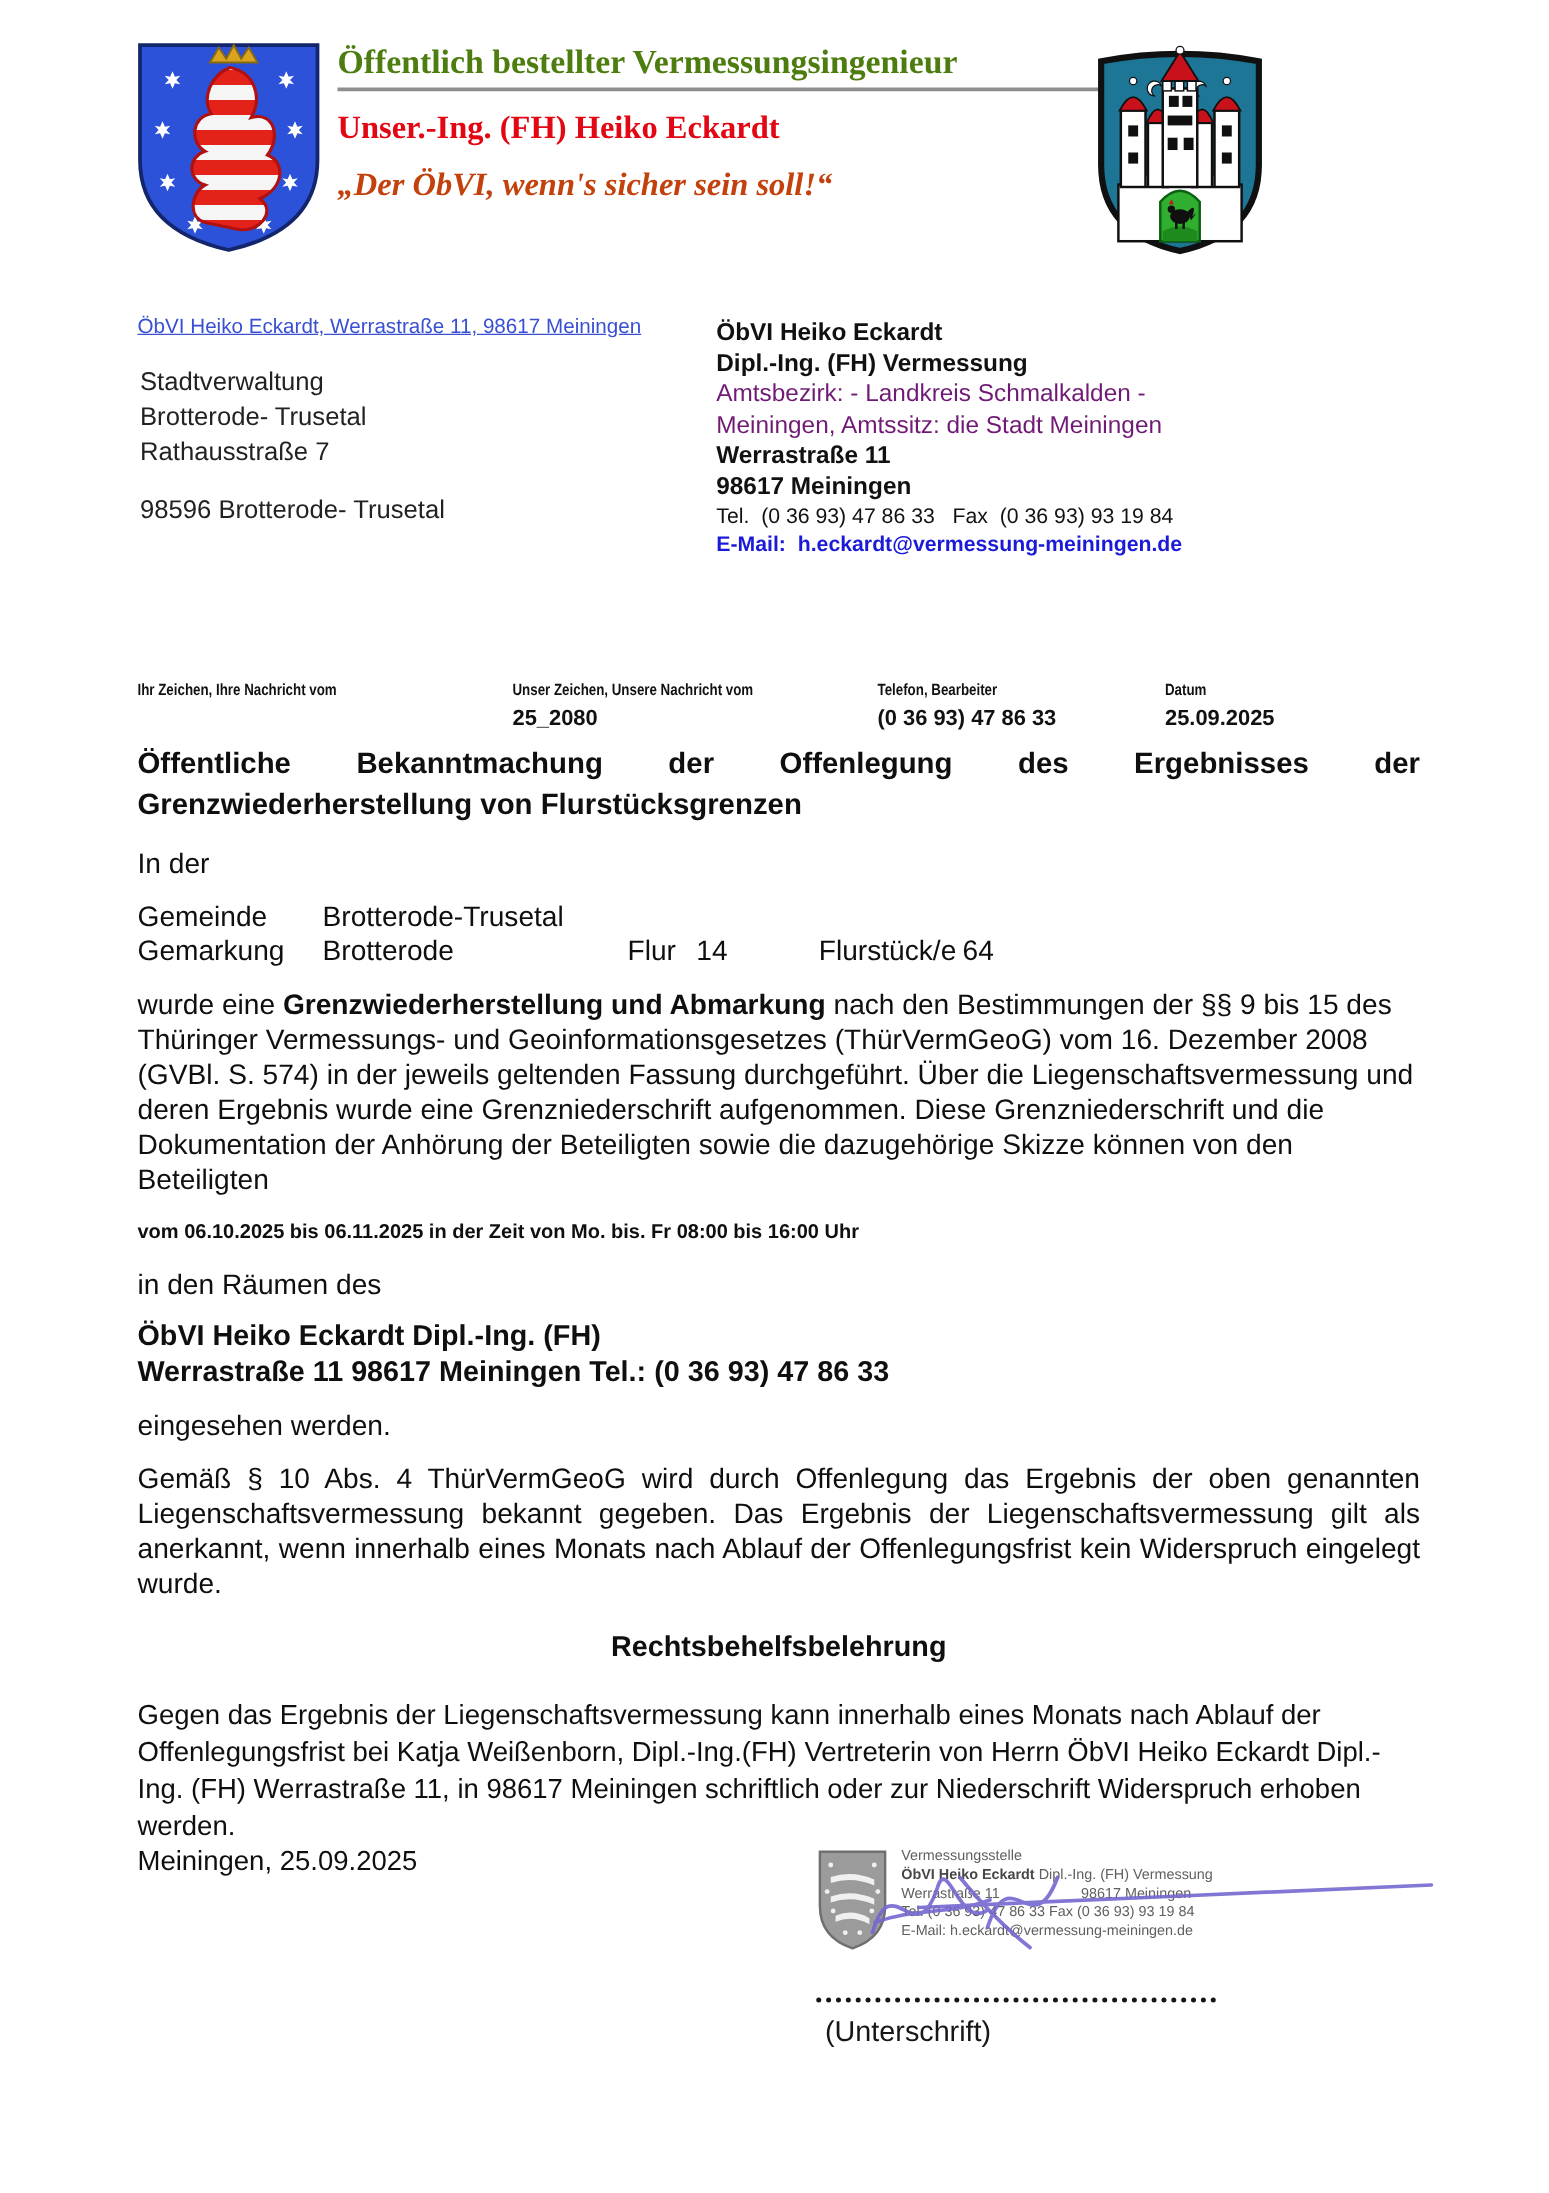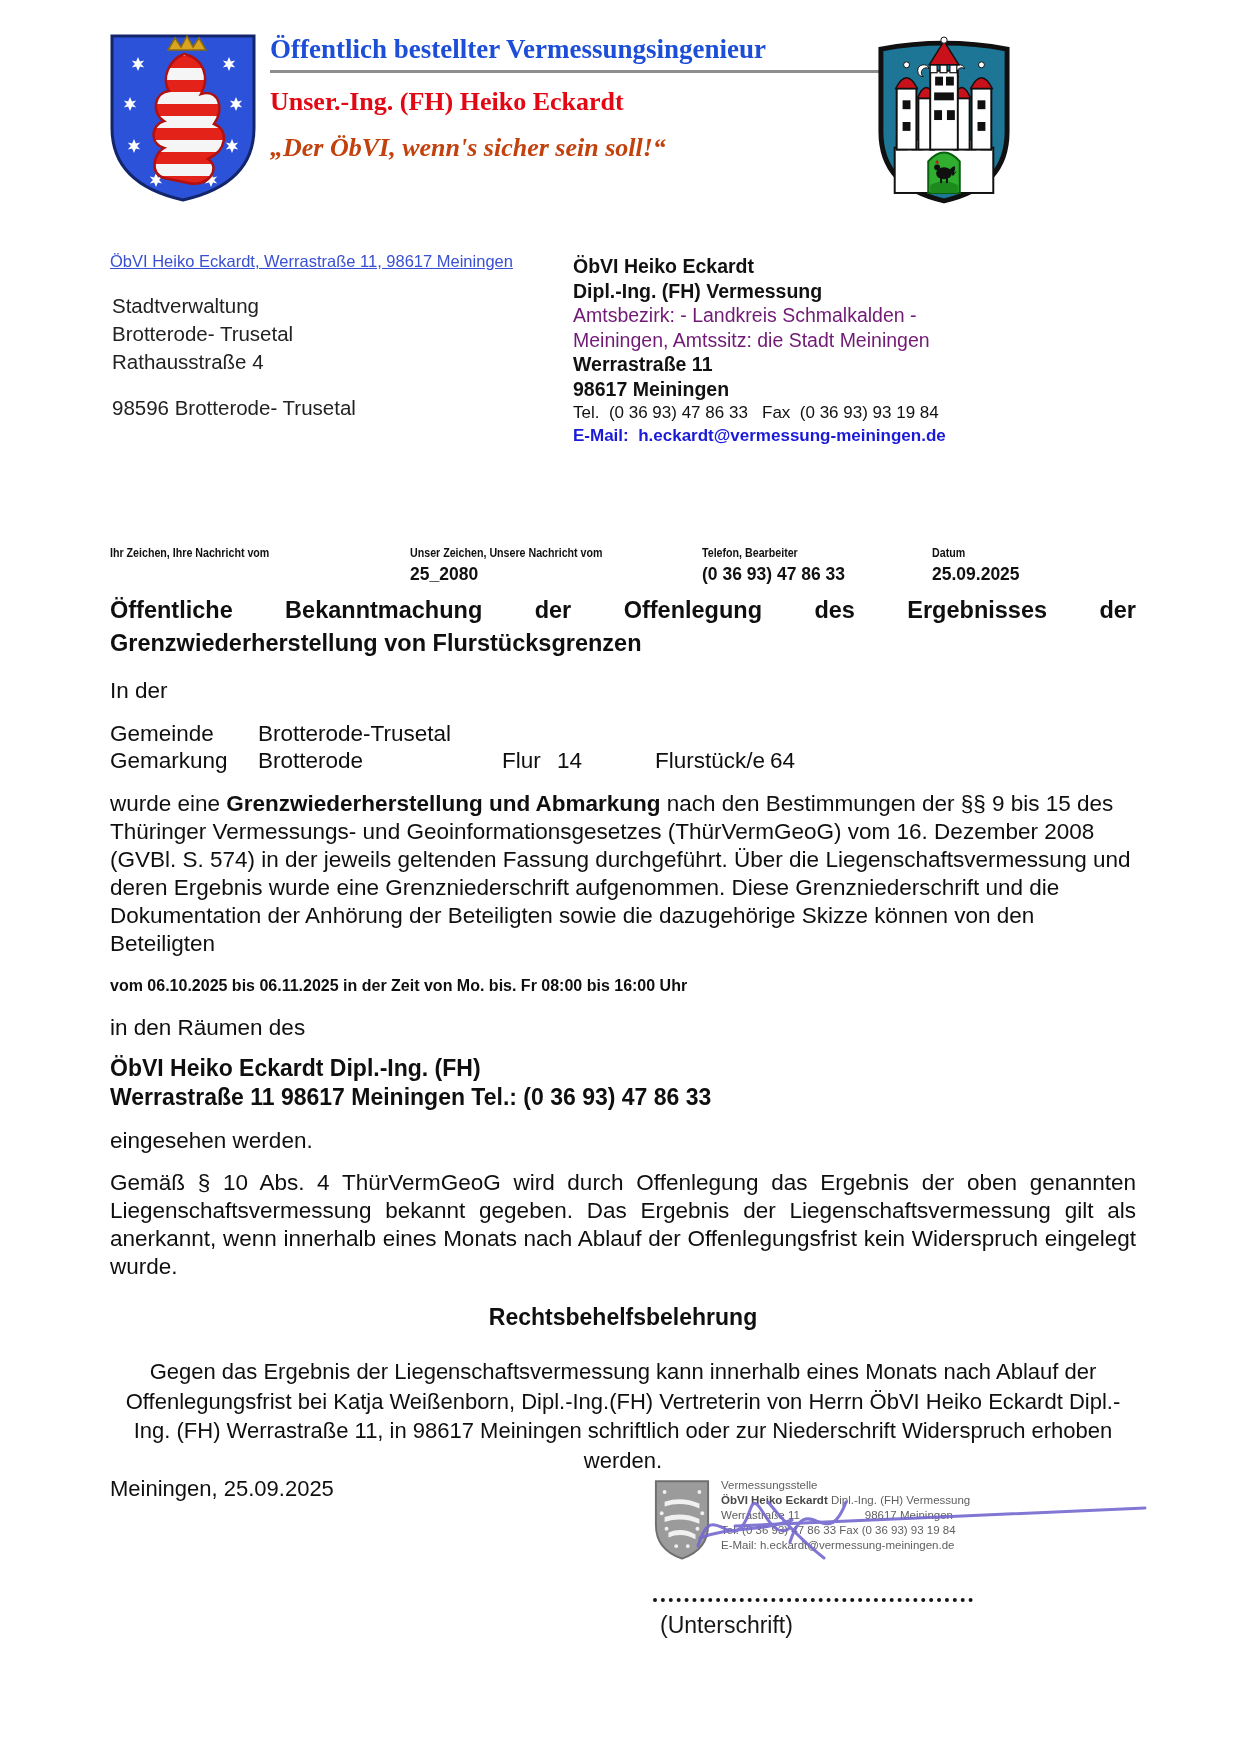--- a/index.html
+++ b/index.html
@@ -2,21 +2,21 @@
 <html lang="de"><head>
 <meta charset="utf-8">
 <style>
   html,body{margin:0;padding:0;background:#ffffff;}
   .page{position:relative;width:1239px;height:1754px;background:#ffffff;overflow:hidden;
         font-family:"Liberation Sans", sans-serif;color:#111;}
   
   .arms-left{position:absolute;left:106px;top:32px;width:154px;height:172px;}
   .arms-right{position:absolute;left:875px;top:36px;width:138px;height:172px;}
   .header-text{position:absolute;left:270px;top:34px;width:720px;font-family:"Liberation Serif",serif;}
-  .h-title{font-size:27px;font-weight:bold;color:#1d4ed8;line-height:1.15;}
+  .h-title{font-size:27px;font-weight:bold;color:#4d7c0f;line-height:1.15;}
   .h-rule{height:3px;background:#8e8e8e;width:697px;margin-top:5px;}
   .h-name{font-size:26px;font-weight:bold;color:#e30613;margin-top:14px;}
   .h-slogan{font-size:26px;font-weight:bold;font-style:italic;color:#c2410c;margin-top:16px;}
   
   .sender{position:absolute;left:110px;top:252px;font-size:16.5px;color:#3a50d2;text-decoration:underline;}
   .recipient{position:absolute;left:112px;top:292px;font-size:20.5px;line-height:28px;color:#222;}
   .recipient-city{position:absolute;left:112px;top:396px;font-size:20.5px;color:#222;}
   .office{position:absolute;left:573px;top:254px;width:460px;font-size:19.5px;line-height:24.5px;}
   .office .b{font-weight:bold;color:#111;}
   .office .blue{color:#701a75;}
@@ -36,21 +36,21 @@
   .parzrow{position:relative;height:27px;margin-top:0;}
   .parztable{margin-top:15px;}
   .parzrow span{position:absolute;top:0;white-space:nowrap;}
   .p1{margin-top:16px;}
   .period{margin-top:14px;font-weight:bold;font-size:16px;}
   .rooms{margin-top:14px;}
   .office-lines{margin-top:12px;font-weight:bold;font-size:23px;line-height:29px;}
   .seen{margin-top:15px;}
   .p2{margin-top:14px;text-align:justify;}
   .appeal-h{margin-top:22px;text-align:center;font-weight:bold;font-size:23px;}
-  .p3{margin-top:26px;font-size:22px;line-height:29.5px;text-align:center;}
+  .p3{margin-top:26px;font-size:22px;line-height:29.5px;}
   .dateline{font-size:22px;}
   
   .stamp{position:absolute;left:653px;top:1478px;display:flex;gap:10px;}
   .stamp-arms{width:58px;height:84px;flex:none;}
   .stamp-text{font-size:11.5px;line-height:15px;color:#5f5f5f;width:262px;}
   .stamp-text .b{font-weight:bold;color:#474747;}
   .stamp-row{display:flex;justify-content:space-between;width:232px;}
   .sig-svg{position:absolute;left:640px;top:1468px;width:520px;height:112px;pointer-events:none;}
   .dotline{position:absolute;left:653px;top:1586px;width:320px;height:12px;border-bottom:4px dotted #161616;}
   .unterschrift{position:absolute;left:660px;top:1612px;width:330px;text-align:left;font-size:23px;color:#161616;}
@@ -143,21 +143,21 @@
       <rect x="66" y="143" width="2" height="5" fill="#101010"></rect>
         <rect x="72" y="143" width="2" height="5" fill="#101010"></rect>
     </g>
   </svg>
 
   <div class="sender">ÖbVI Heiko Eckardt, Werrastraße 11, 98617 Meiningen</div>
 
   <div class="recipient">
     <div>Stadtverwaltung</div>
     <div>Brotterode- Trusetal</div>
-    <div>Rathausstraße 4</div>
+    <div>Rathausstraße 7</div>
   </div>
   <div class="recipient-city">98596 Brotterode- Trusetal</div>
 
   <div class="office">
     <div class="b">ÖbVI Heiko Eckardt</div>
     <div class="b">Dipl.-Ing. (FH) Vermessung</div>
     <div class="blue">Amtsbezirk: - Landkreis Schmalkalden -</div>
     <div class="blue">Meiningen, Amtssitz: die Stadt Meiningen</div>
     <div class="b">Werrastraße 11</div>
     <div class="b">98617 Meiningen</div>

